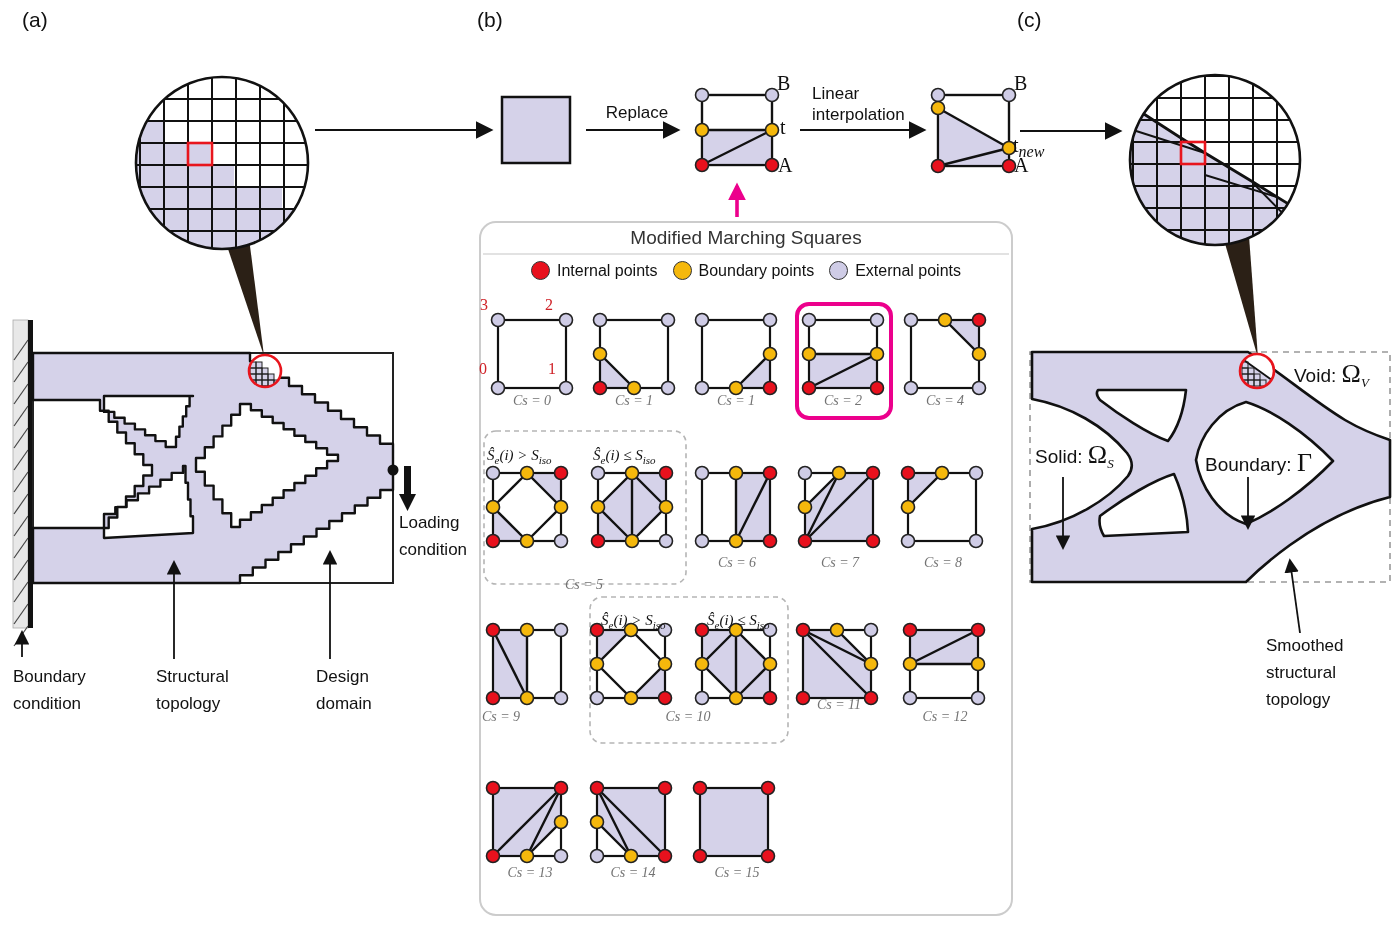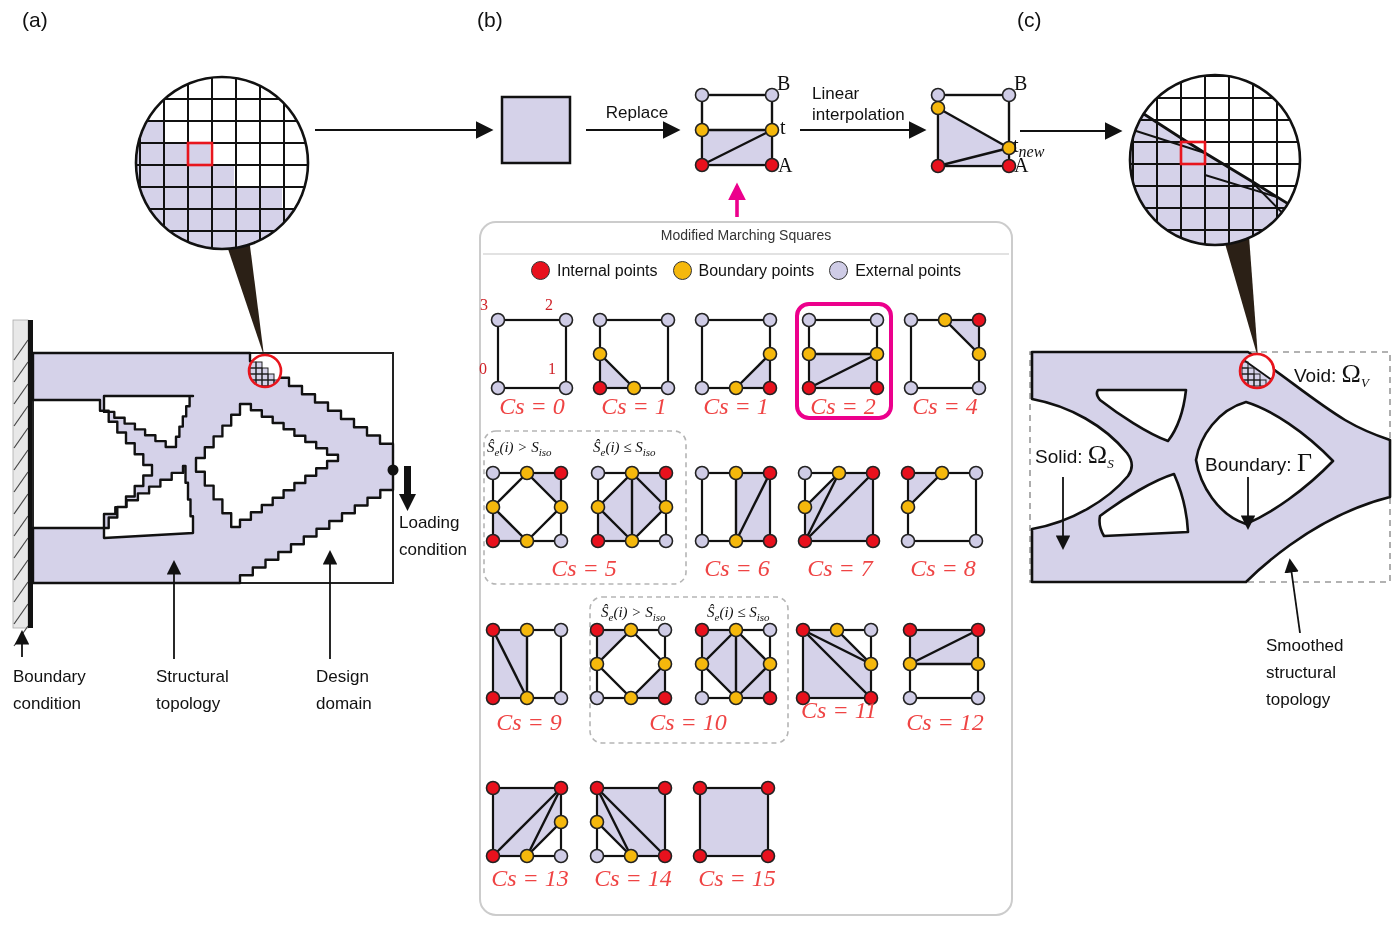--- a/index.html
+++ b/index.html
@@ -5,31 +5,31 @@
   html,body{margin:0;padding:0;}
   body{width:1400px;height:931px;position:relative;background:#fff;overflow:hidden;
        font-family:"Liberation Sans",sans-serif;color:#111;}
   svg{position:absolute;left:0;top:0;}
   .t{position:absolute;}
   .panel-letter{font-size:21px;color:#111;}
   .small-label{font-size:17px;line-height:27px;color:#111;}
   .center{text-align:center;}
   .pt{position:absolute;font-family:"Liberation Serif",serif;font-size:20px;color:#111;}
   .pt sub{font-size:16px;font-style:italic;}
-  .box-title{position:absolute;left:480px;top:227px;width:532px;text-align:center;font-size:14px;color:#333;}
+  .box-title{position:absolute;left:480px;top:227px;width:532px;text-align:center;font-size:19px;color:#333;}
   .legend{position:absolute;left:480px;top:261px;width:532px;display:flex;justify-content:center;
           gap:15px;font-size:16px;color:#111;align-items:center;}
   .leg-item{display:flex;align-items:flex-end;}
   .dot{display:inline-block;width:17px;height:17px;border-radius:50%;border:1.5px solid #333;margin-right:7px;}
   .dot-internal{background:#e8111d;}
   .dot-boundary{background:#f5b80c;}
   .dot-external{background:#cfcce6;}
-  .cs{position:absolute;font-family:"Liberation Serif",serif;font-style:italic;font-size:24px;
-      color:#ef4444;text-align:center;width:100px;}
-  .cond{position:absolute;font-family:"Liberation Serif",serif;font-style:italic;font-size:15px;color:#111;}
+  .cs{position:absolute;font-family:"Liberation Serif",serif;font-style:italic;font-size:14px;
+      color:#737373;text-align:center;width:100px;}
+  .cond{position:absolute;font-family:"Liberation Serif",serif;font-style:italic;font-size:15px;color:#111;margin-top:8px;}
   .cond sub{font-size:11px;}
   .corner-num{position:absolute;font-family:"Liberation Serif",serif;font-size:16px;color:#cf2127;}
   .c-label{position:absolute;font-size:19px;color:#111;white-space:nowrap;}
   .greek{font-family:"Liberation Serif",serif;font-size:26px;}
   .greek-sub{font-family:"Liberation Serif",serif;font-style:italic;font-size:13px;}
 </style>
 </head>
 <body>
 
 <svg id="art" width="1400" height="931" viewBox="0 0 1400 931">
@@ -539,25 +539,25 @@
 <div class="corner-num" style="left:480px;top:296px">3</div>
 <div class="corner-num" style="left:545px;top:296px">2</div>
 <div class="corner-num" style="left:479px;top:360px">0</div>
 <div class="corner-num" style="left:548px;top:360px">1</div>
 
 <div class="cs" style="left:482px;top:393px">Cs = 0</div>
 <div class="cs" style="left:584px;top:393px">Cs = 1</div>
 <div class="cs" style="left:686px;top:393px">Cs = 1</div>
 <div class="cs" style="left:793px;top:393px">Cs = 2</div>
 <div class="cs" style="left:895px;top:393px">Cs = 4</div>
-<div class="cs" style="left:534px;top:555px">Cs = 5</div>
+<div class="cs" style="left:534px;top:577px">Cs = 5</div>
 <div class="cs" style="left:687px;top:555px">Cs = 6</div>
 <div class="cs" style="left:790px;top:555px">Cs = 7</div>
 <div class="cs" style="left:893px;top:555px">Cs = 8</div>
-<div class="cs" style="left:479px;top:709px">Cs = 9</div>
+<div class="cs" style="left:451px;top:709px">Cs = 9</div>
 <div class="cs" style="left:638px;top:709px">Cs = 10</div>
 <div class="cs" style="left:789px;top:697px">Cs = 11</div>
 <div class="cs" style="left:895px;top:709px">Cs = 12</div>
 <div class="cs" style="left:480px;top:865px">Cs = 13</div>
 <div class="cs" style="left:583px;top:865px">Cs = 14</div>
 <div class="cs" style="left:687px;top:865px">Cs = 15</div>
 
 <div class="cond" style="left:487px;top:439px"><span>Ŝ</span><sub>e</sub><span>(i) &gt; S</span><sub>iso</sub></div>
 <div class="cond" style="left:593px;top:439px"><span>Ŝ</span><sub>e</sub><span>(i) ≤ S</span><sub>iso</sub></div>
 <div class="cond" style="left:601px;top:604px"><span>Ŝ</span><sub>e</sub><span>(i) &gt; S</span><sub>iso</sub></div>

